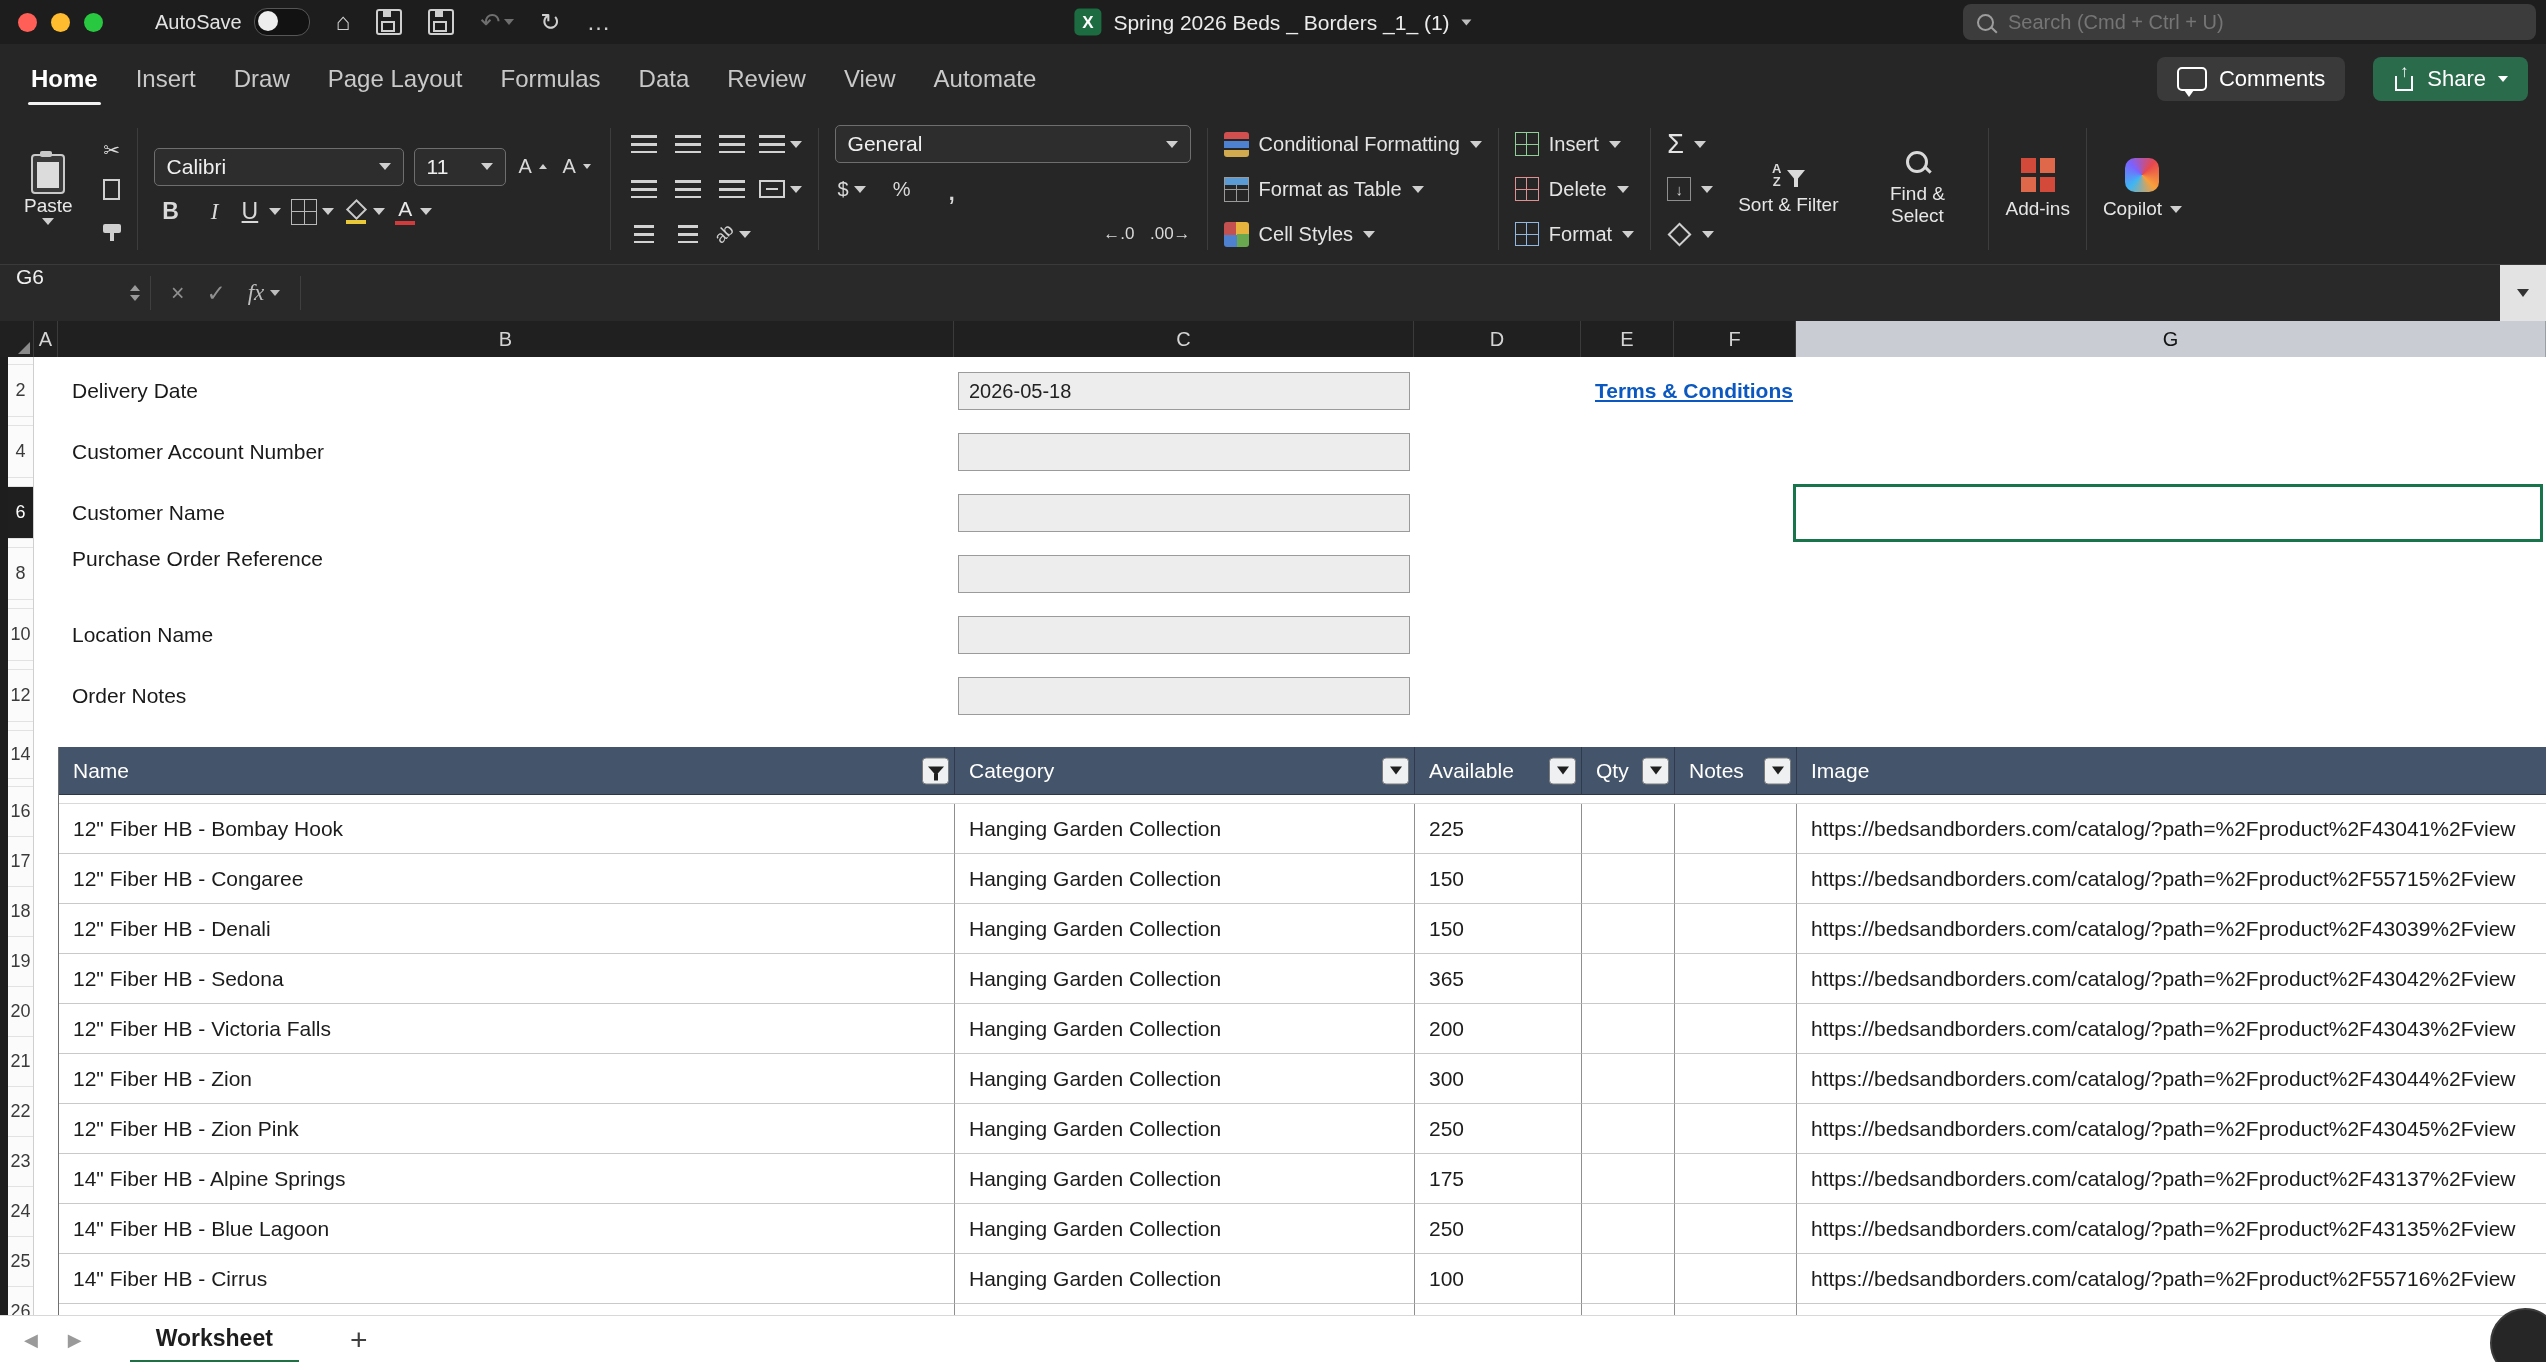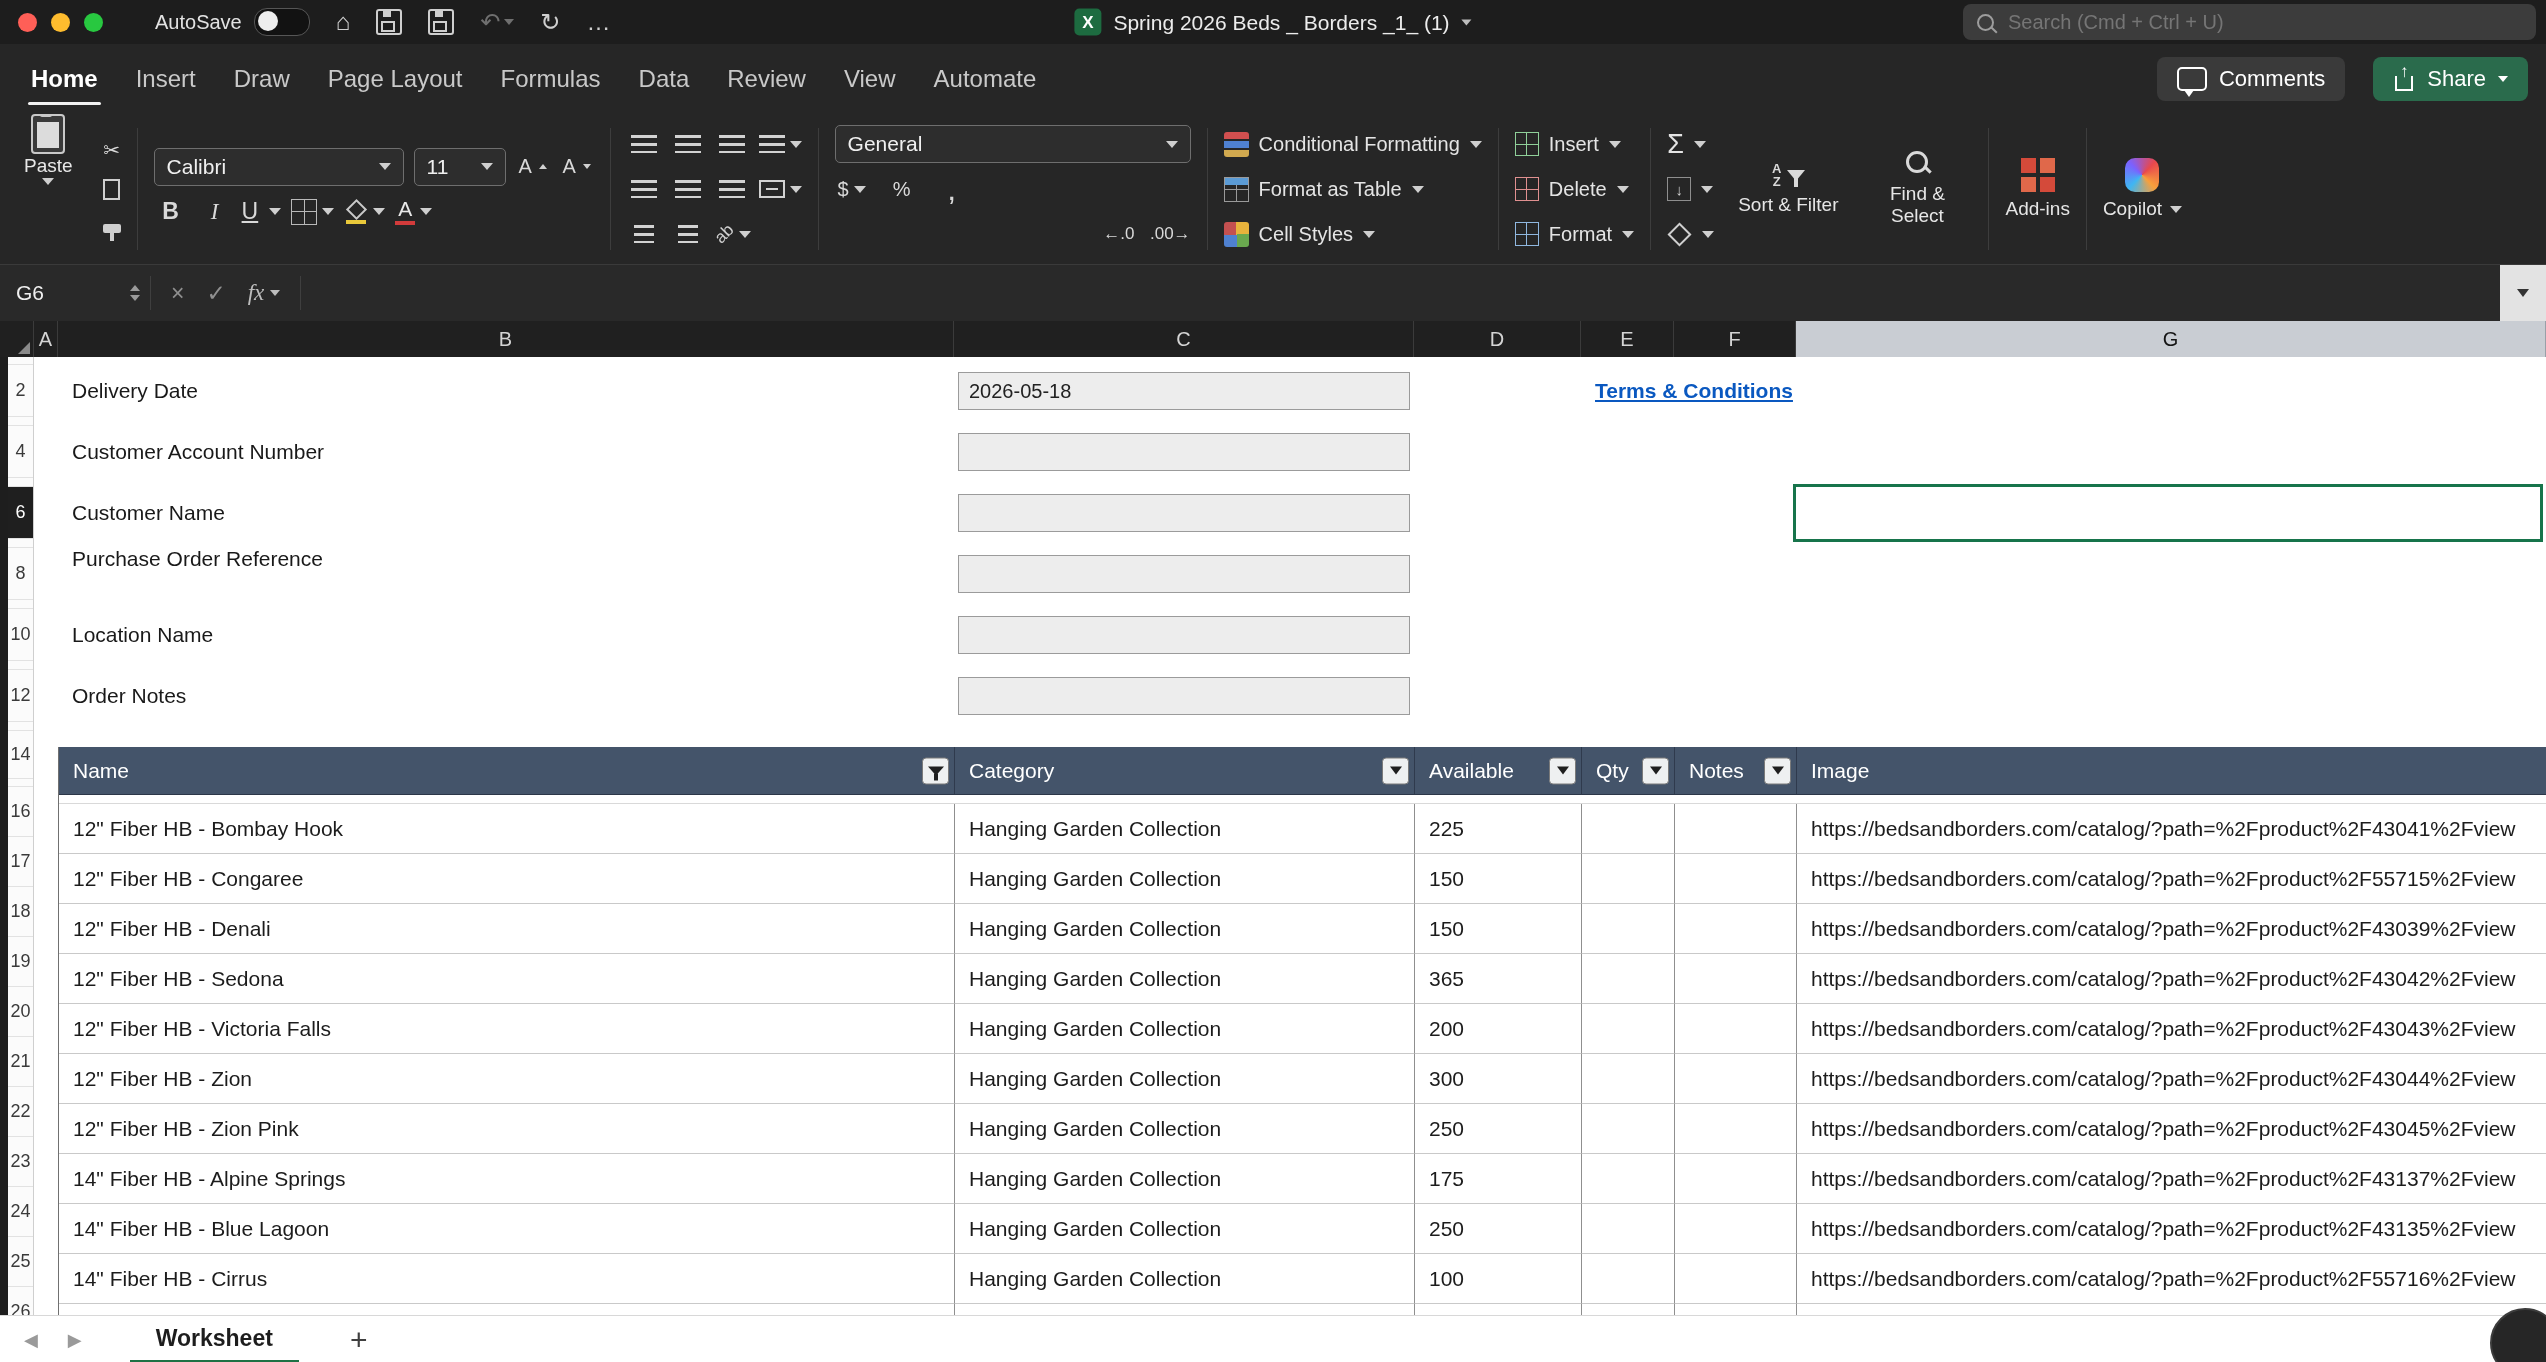--- a/index.html
+++ b/index.html
@@ -38,21 +38,21 @@
   .pill.share{background:#2a6b4c;}
   .cicon{width:26px;height:20px;border:2px solid #fff;border-radius:5px;position:relative;}
   .cicon::after{content:"";position:absolute;left:5px;bottom:-8px;border-left:5px solid transparent;border-right:5px solid transparent;border-top:7px solid #fff;}
   .sicon{position:relative;width:22px;height:24px;}
   .sicon::before{content:"";position:absolute;left:2px;right:2px;bottom:0;height:13px;border:2px solid #fff;border-top:none;}
   .sicon::after{content:"↑";position:absolute;left:50%;top:-5px;transform:translateX(-50%);font-size:17px;color:#fff;}
 
   
   .ribbon{height:150px;background:#262626;display:flex;align-items:stretch;padding:0 6px;color:#e4e4e4;overflow:hidden;}
   .vsep{width:1px;background:#3d3d3d;margin:14px 4px;}
-  .bigbtn{display:flex;flex-direction:column;align-items:center;gap:1px;padding:0 18px;font-size:19px;color:#e8e8e8;}
+  .bigbtn{display:flex;flex-direction:column;align-items:center;justify-content:center;gap:1px;padding:0 18px;font-size:19px;color:#e8e8e8;}
   .clipIcon{width:30px;height:36px;border:2px solid #c9c9c9;border-radius:4px;position:relative;background:#3a3a3a;}
   .clipIcon::before{content:"";position:absolute;left:7px;top:-5px;width:12px;height:6px;background:#c9c9c9;border-radius:2px;}
   .clipIcon::after{content:"";position:absolute;left:4px;top:6px;right:4px;bottom:4px;background:#dcdcdc;}
   .smallcol{display:flex;flex-direction:column;justify-content:center;gap:9px;padding:0 4px;}
   .sbtn{min-width:34px;height:30px;display:flex;align-items:center;justify-content:center;font-size:20px;color:#d9d9d9;gap:5px;}
   .cp{width:13px;height:17px;border:2px solid #cfcfcf;position:relative;}
   .cp::after{content:"";position:absolute;left:3px;top:-7px;width:13px;height:17px;border:2px solid #cfcfcf;background:#262626;z-index:-1;}
   .fp{width:18px;height:9px;background:#cfcfcf;border-radius:2px;position:relative;}
   .fp::after{content:"";position:absolute;left:7px;top:9px;width:4px;height:8px;background:#cfcfcf;}
   .rgroup{display:flex;flex-direction:column;justify-content:center;padding:6px 12px;gap:5px;}
@@ -91,21 +91,21 @@
   .az{display:flex;flex-direction:column;font-size:13px;line-height:13px;color:#d9d9d9;margin-right:5px;font-weight:bold;}
   .funnel2{width:0;height:0;border-left:9px solid transparent;border-right:9px solid transparent;border-top:11px solid #d9d9d9;position:relative;}
   .funnel2::after{content:"";position:absolute;left:-2px;top:-3px;width:4px;height:9px;background:#d9d9d9;}
   .magBig{width:16px;height:16px;border:3px solid #d9d9d9;border-radius:50%;position:relative;margin-bottom:4px;}
   .magBig::after{content:"";position:absolute;left:14px;top:14px;width:9px;height:3px;background:#d9d9d9;transform:rotate(45deg);}
   .addinsIcon{width:34px;height:34px;background:linear-gradient(#d44a3a,#d44a3a) 0 0/15px 15px no-repeat,linear-gradient(#e0684a,#e0684a) 19px 0/15px 15px no-repeat,linear-gradient(#e0684a,#e0684a) 0 19px/15px 15px no-repeat,linear-gradient(#d44a3a,#d44a3a) 19px 19px/15px 15px no-repeat;}
   .copIcon{width:34px;height:34px;border-radius:10px;background:conic-gradient(from 45deg,#e8484d,#f8a03c,#3fb6f2,#7b61ff,#e8484d);}
 
   
   .fbar{height:56px;background:#292929;display:flex;align-items:center;border-top:1px solid #3a3a3a;}
-  .namebox{width:120px;height:100%;display:flex;align-items:center;padding-left:16px;font-size:21px;color:#f0f0f0;box-sizing:border-box;}
+  .namebox{width:120px;height:100%;display:flex;align-items:flex-start;padding-left:16px;font-size:21px;color:#f0f0f0;box-sizing:border-box;}
   .stepper{display:flex;flex-direction:column;gap:4px;padding:0 10px;}
   .stepper .up{width:0;height:0;border-left:5px solid transparent;border-right:5px solid transparent;border-bottom:6px solid #9a9a9a;}
   .stepper .down{width:0;height:0;border-left:5px solid transparent;border-right:5px solid transparent;border-top:6px solid #9a9a9a;}
   .fdiv{width:1px;height:60%;background:#3f3f3f;}
   .fbtns{display:flex;align-items:center;gap:22px;padding:0 20px;color:#8f8f8f;font-size:23px;}
   .fx{font-style:italic;font-family:"Liberation Serif",serif;color:#bdbdbd;display:flex;align-items:center;gap:6px;}
   .finput{flex:1;background:transparent;border:none;outline:none;color:#eee;font-size:21px;font-family:inherit;height:100%;}
   .fdrop{width:46px;height:100%;background:#e3e3e3;display:flex;align-items:center;justify-content:center;}
   .fdrop .tri{border-top-color:#333;}
 

